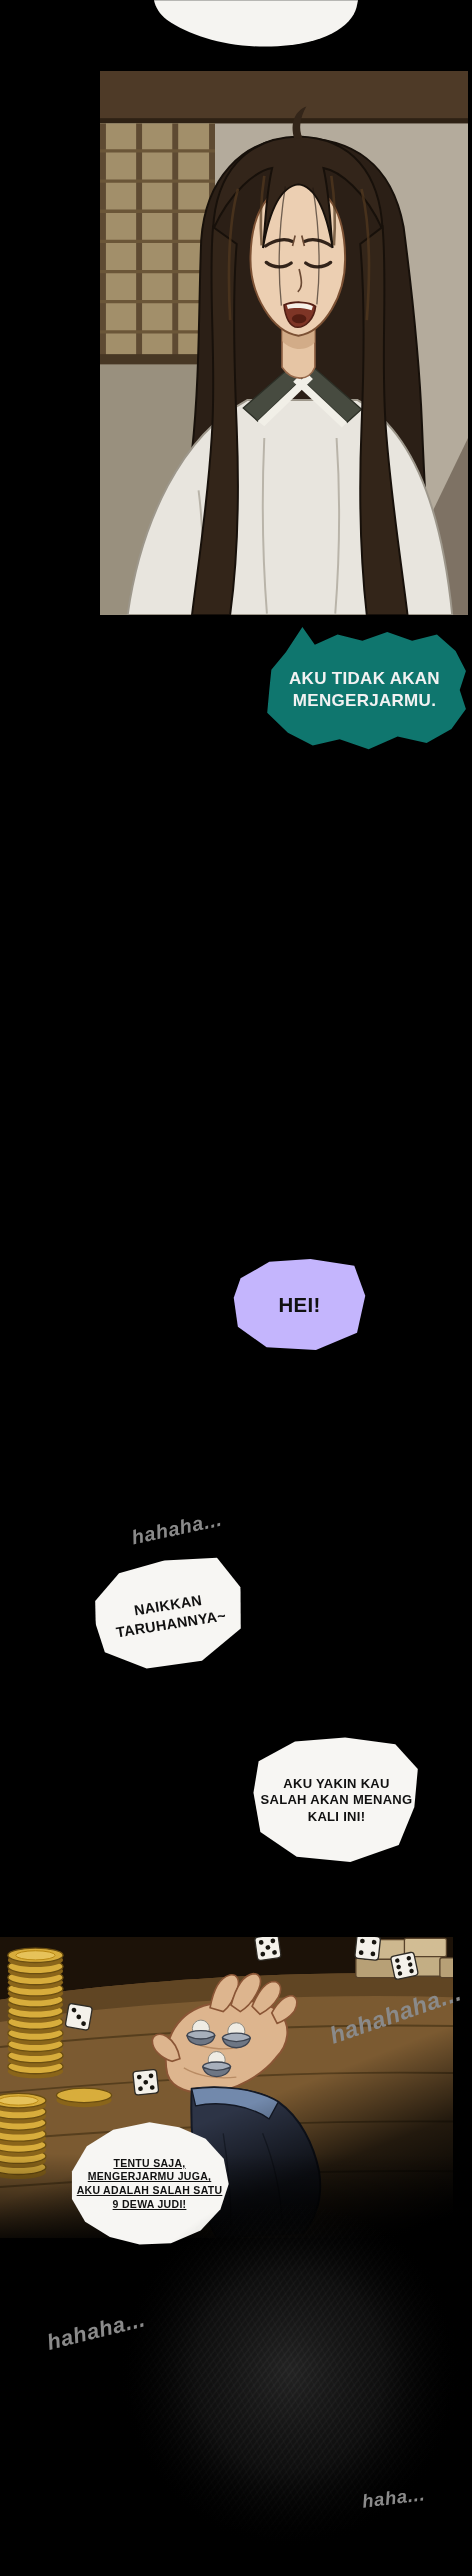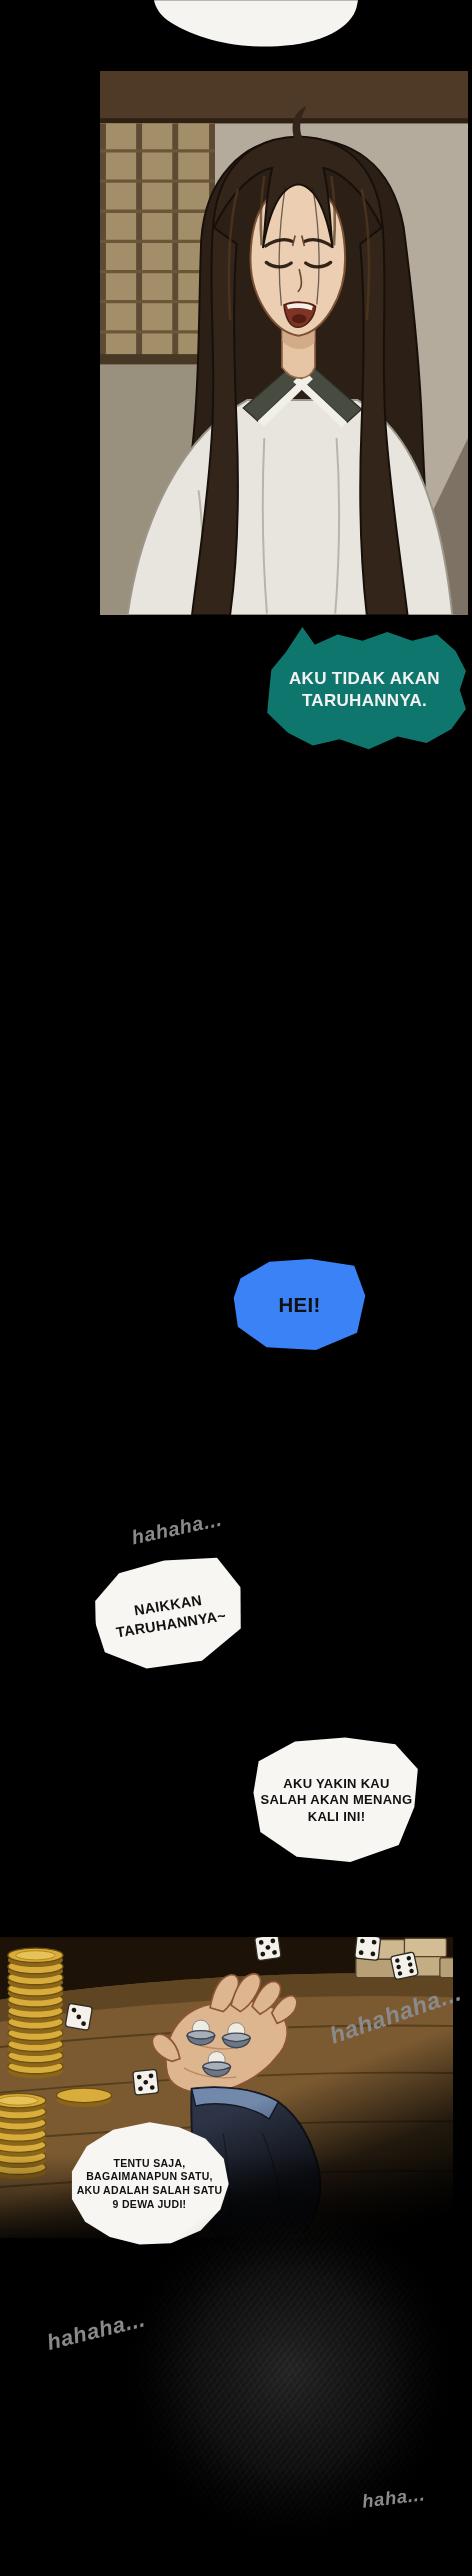--- a/index.html
+++ b/index.html
@@ -23,20 +23,21 @@
     left:92px;top:1558px;width:155px;height:113px;font-size:14.4px;transform:rotate(-9deg);
     clip-path:polygon(4% 28%,22% 7%,52% 2%,86% 7%,98% 36%,94% 72%,66% 95%,30% 94%,5% 74%,2% 48%);
   }
   .bubble-yakin{
     left:250px;top:1735px;width:173px;height:131px;font-size:13px;
     clip-path:polygon(5% 20%,26% 5%,55% 2%,84% 7%,97% 26%,95% 55%,86% 84%,58% 97%,27% 93%,6% 74%,2% 44%);
   }
   .bubble-tentu{
     left:67px;top:2121px;width:165px;height:126px;font-size:10.5px;line-height:1.3;
     clip-path:polygon(50% 1%,68% 5%,84% 14%,95% 30%,98% 50%,93% 70%,81% 87%,63% 97%,44% 98%,26% 92%,11% 80%,3% 62%,3% 40%,12% 20%,28% 7%);
+    text-decoration:underline;
   }
   .sfx1{left:131px;top:1517px;font-size:19.7px;transform:rotate(-12deg)}
   .sfx2{left:327px;top:2001px;font-size:23.6px;transform:rotate(-19deg)}
   .sfx3{left:46px;top:2318px;font-size:21.7px;transform:rotate(-14deg)}
   .sfx4{left:362px;top:2487px;font-size:18.4px;transform:rotate(-7deg)}
 </style>
 </head>
 <body>
 
 <div class="page">
@@ -118,24 +119,24 @@
       </g>
       <g stroke="#1f1610" stroke-width="2" fill="none" opacity="0.6">
         <path d="M282,176 C272,240 270,300 276,358"></path>
         <path d="M324,178 C334,240 336,300 330,356"></path>
       </g>
     </g>
   </svg>
 
   <div class="abs bubble bubble-dark" style="color: rgb(242, 242, 242); background: #0f766e;">
     <div class="ln">AKU TIDAK AKAN</div>
-    <div class="ln">TARUHANNYA.</div>
-  </div>
-
-  <div class="abs bubble bubble-hei" style="background: #3b82f6;">
+    <div class="ln">MENGERJARMU.</div>
+  </div>
+
+  <div class="abs bubble bubble-hei" style="background: #c4b5fd;">
     <div class="ln">HEI!</div>
   </div>
 
   <div class="abs sfx sfx1" style="color: rgb(138, 138, 138);">hahaha...</div>
 
   <div class="abs bubble bubble-naikkan" style="background: rgb(247, 246, 243);">
     <div class="ln">NAIKKAN</div>
     <div class="ln">TARUHANNYA~</div>
   </div>
 
@@ -289,21 +290,21 @@
     </g>
 
     <rect width="690" height="460" fill="url(#p2fade)"></rect>
     <rect width="690" height="460" fill="url(#p2bottom)"></rect>
   </svg>
 
   <div class="abs sfx sfx2" style="color: rgb(138, 138, 138);">hahahaha...</div>
 
   <div class="abs bubble bubble-tentu" style="background: rgb(247, 246, 243);">
     <div class="ln">TENTU SAJA,</div>
-    <div class="ln">BAGAIMANAPUN SATU,</div>
+    <div class="ln">MENGERJARMU JUGA,</div>
     <div class="ln">AKU ADALAH SALAH SATU</div>
     <div class="ln">9 DEWA JUDI!</div>
   </div>
 
   <svg class="abs" style="left:112px;top:2187px" width="355" height="368" viewBox="0 0 540 560">
     <defs>
       <radialGradient id="texg">
         <stop offset="0" stop-color="#454545" stop-opacity="0.5"></stop>
         <stop offset="0.55" stop-color="#303030" stop-opacity="0.3"></stop>
         <stop offset="1" stop-color="#000" stop-opacity="0"></stop>

